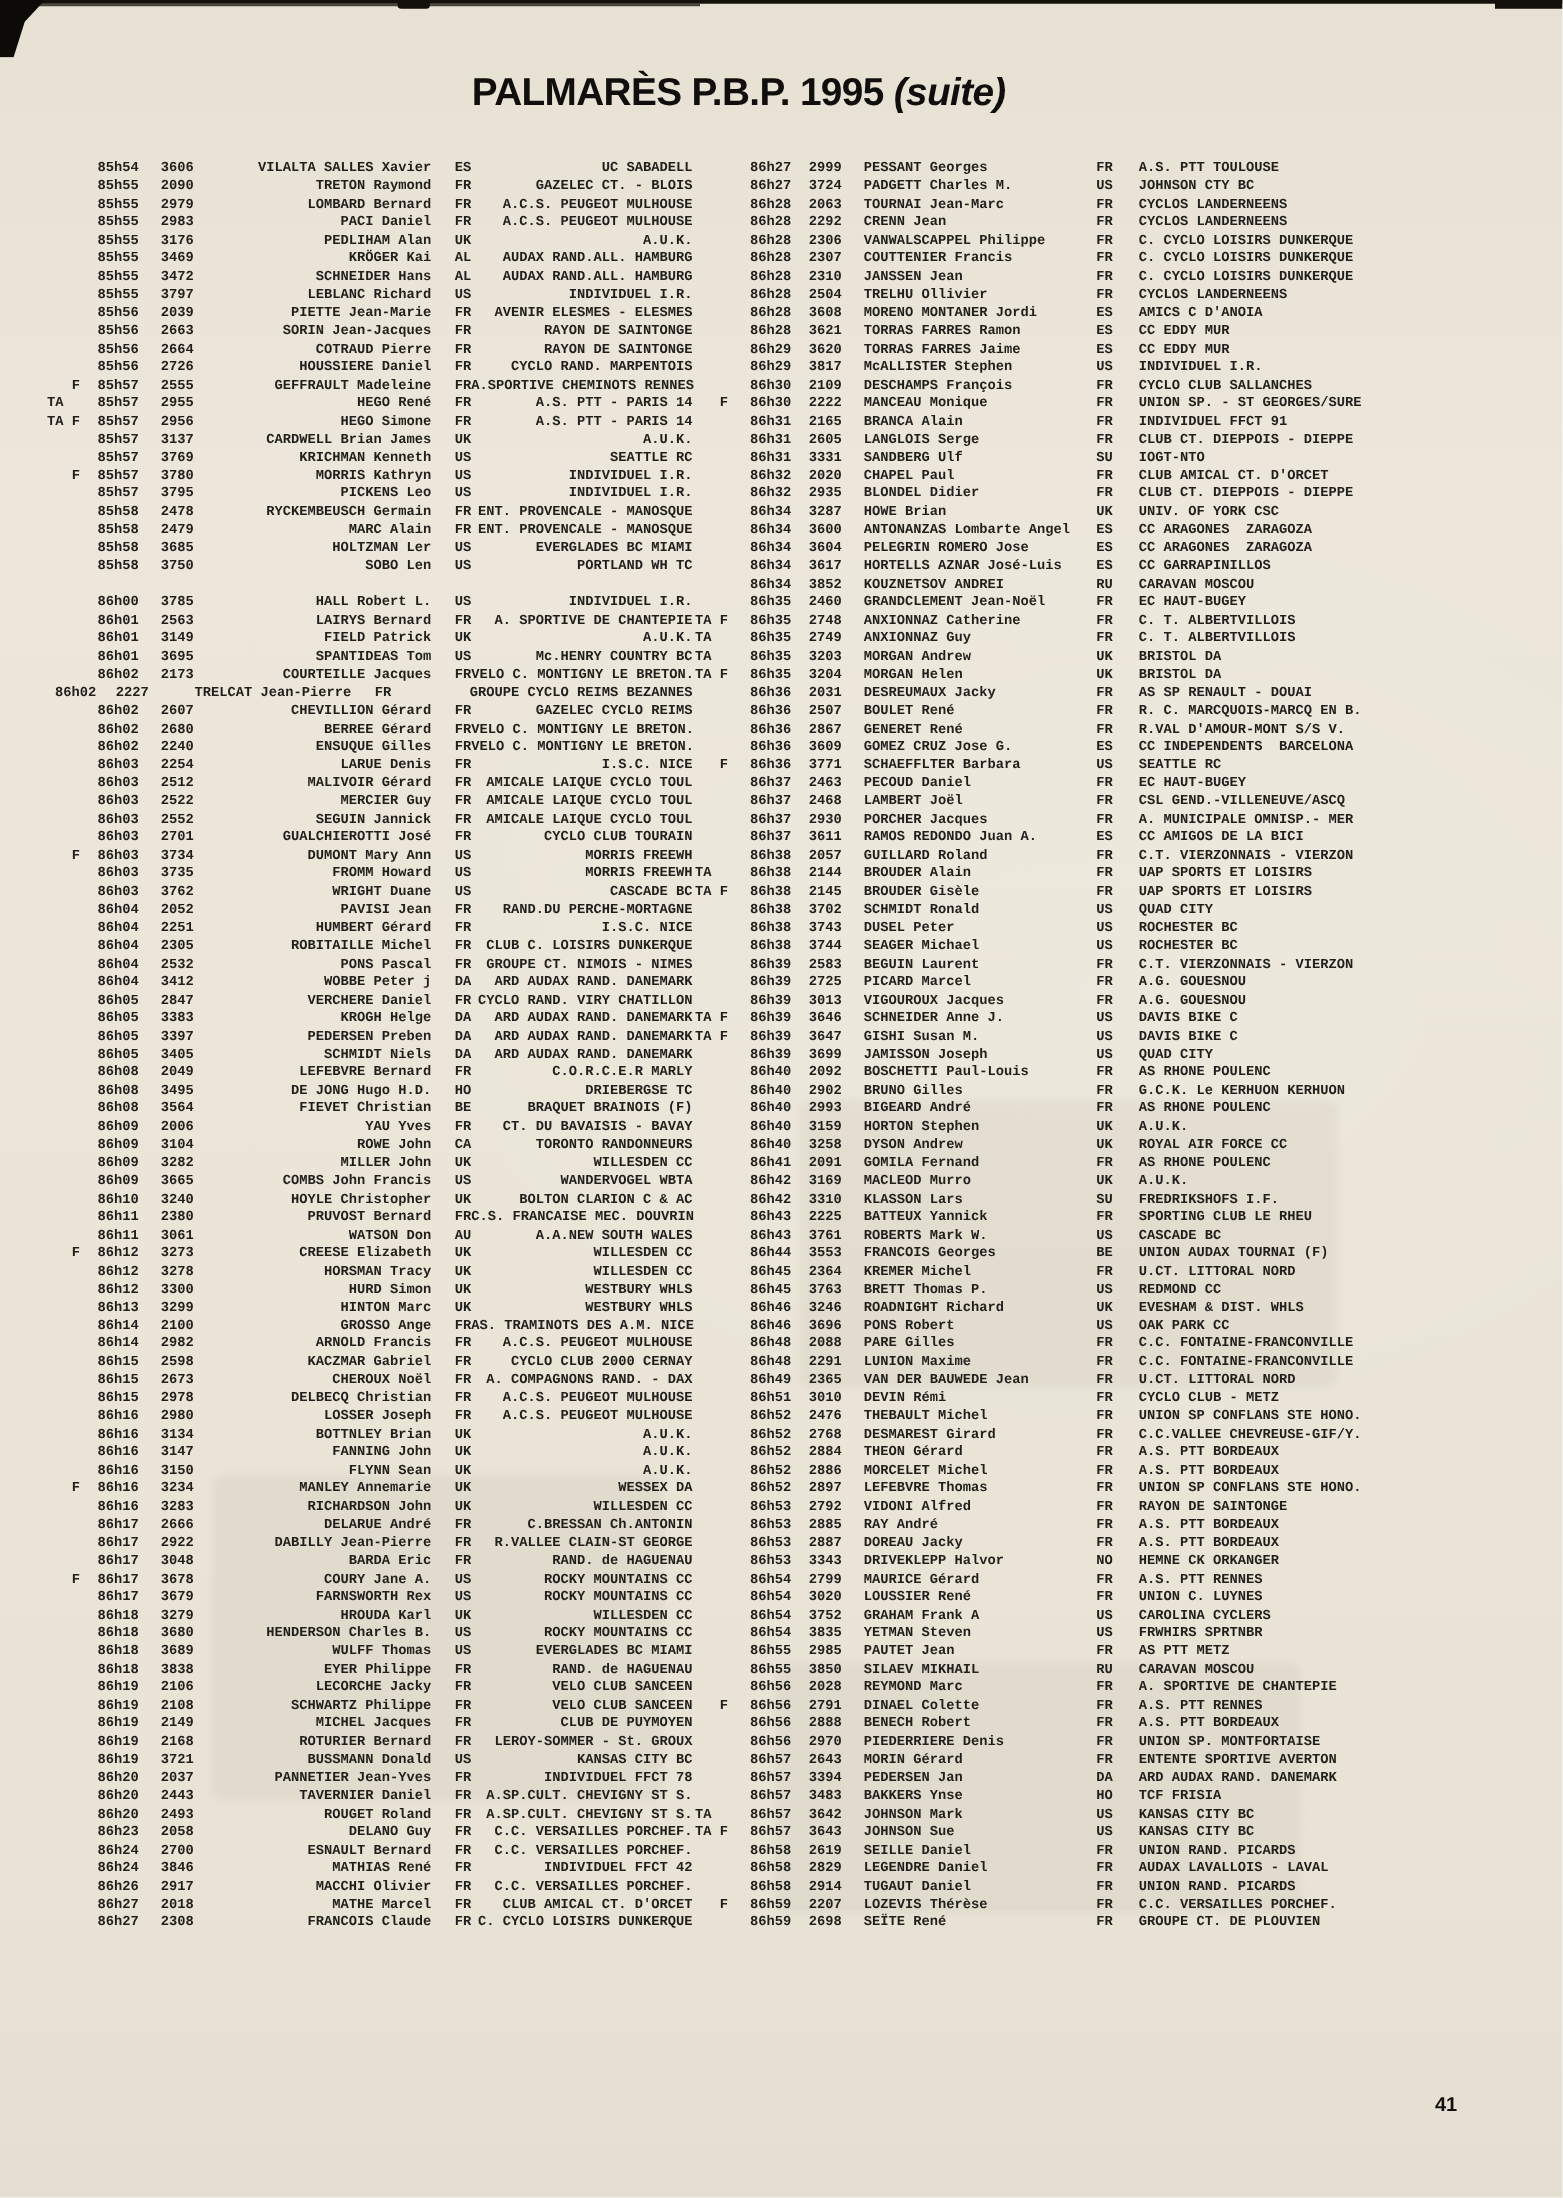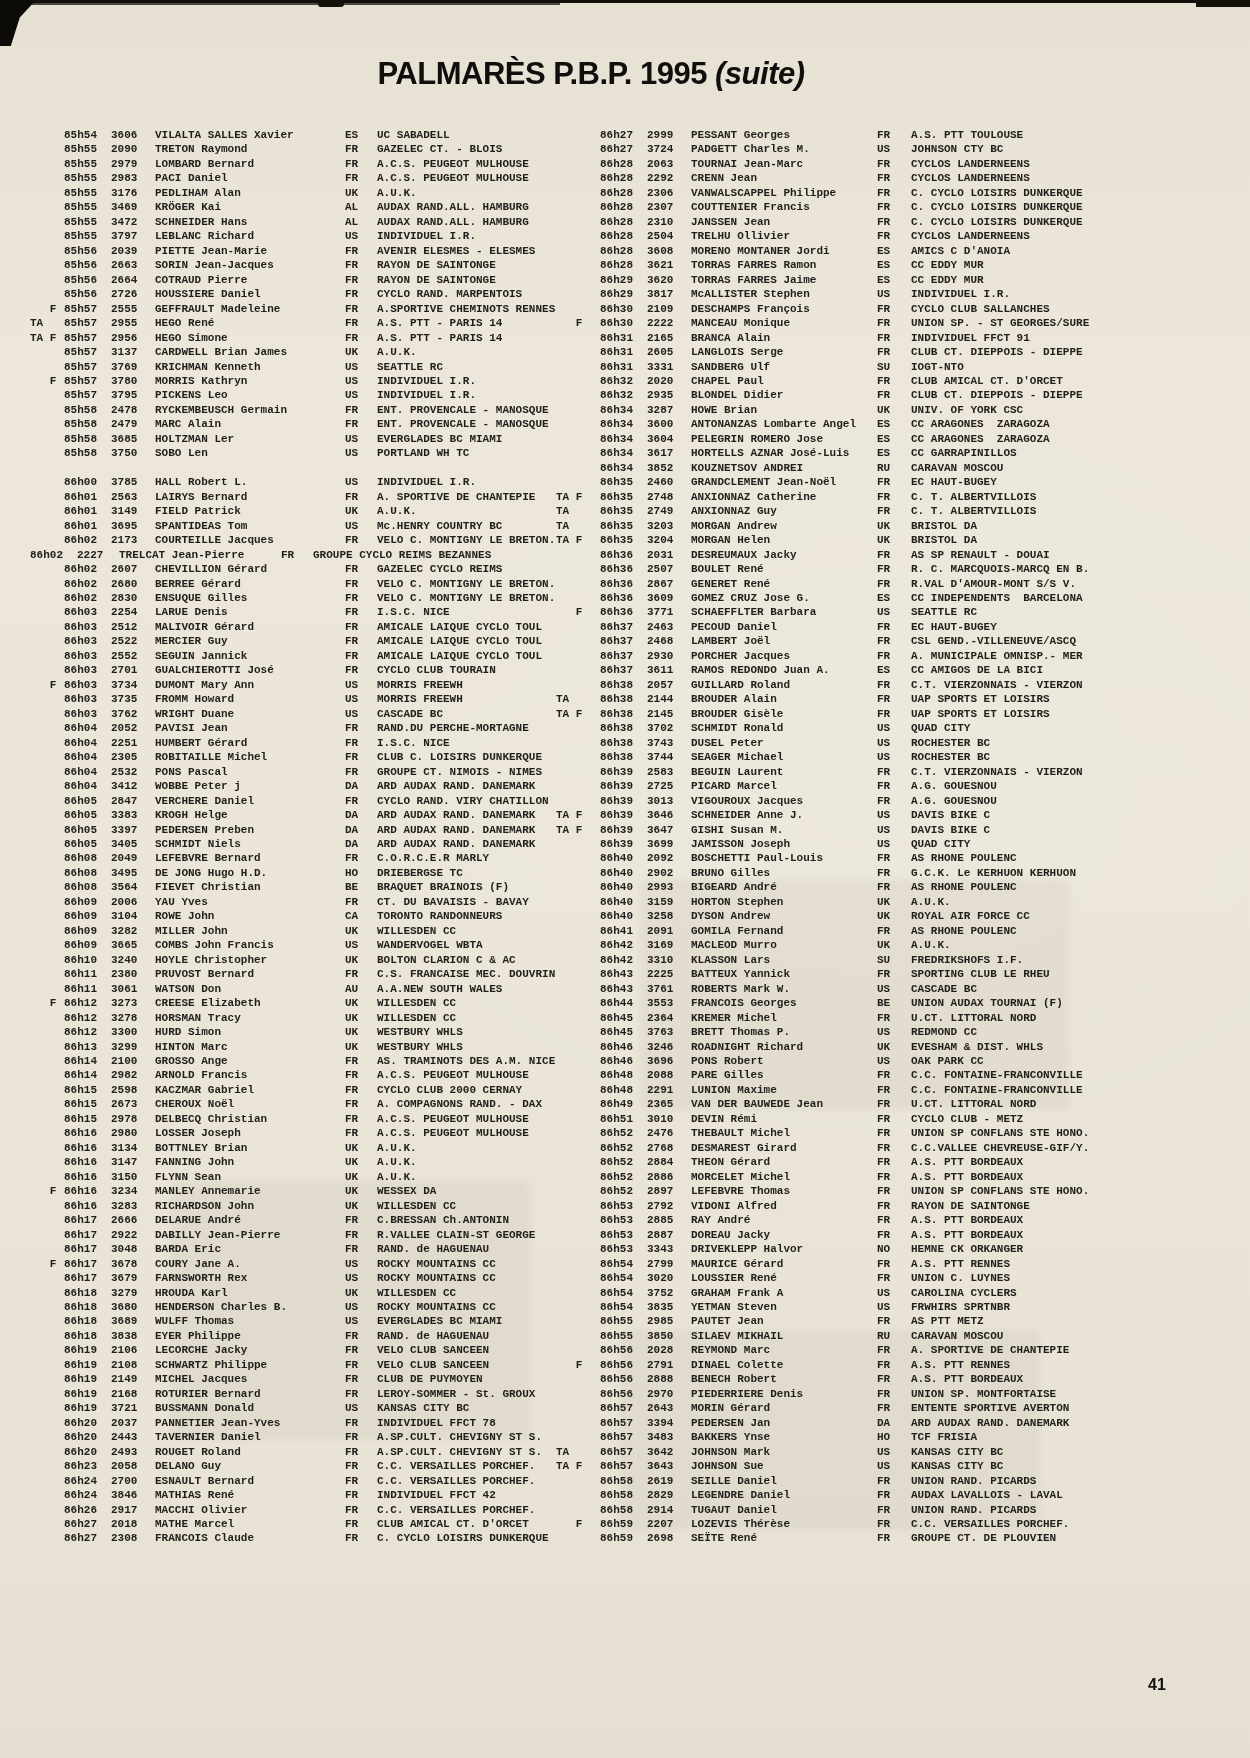--- a/index.html
+++ b/index.html
@@ -22,21 +22,21 @@
   .s1{left:640px;top:880px;width:430px;height:230px;}
   .s2{left:170px;top:1180px;width:360px;height:260px;}
   .s3{left:620px;top:1330px;width:420px;height:200px;}
 
   .title-wrap{position:absolute;top:56px;left:0;width:1092px;text-align:center;
     font-family:"Liberation Sans","DejaVu Sans",sans-serif;font-weight:bold;
     font-size:31px;letter-spacing:-0.5px;color:#100f0d;white-space:pre;margin-left:45px;}
   .title-suffix{font-style:italic;}
 
   .col{position:absolute;top:128px;}
-  .col-left{left:30px;width:524px;}
+  .col-left{left:30px;width:524px;text-align:right;}
   .col-right{left:556px;width:584px;}
 
   .row{display:grid;height:14.47px;line-height:14.47px;align-items:center;
        font-size:11px;font-weight:bold;white-space:pre;color:#201f1b;}
   .col-left  .row{grid-template-columns:34px 47px 44px 190px 32px auto;}
   .col-right .row{grid-template-columns:44px 47px 44px 186px 34px auto;}
   .col-left  .row.outdent{grid-template-columns:0px 47px 42px 162px 32px auto;}
   .row.gap{visibility:hidden;}
   .cell{overflow:visible;}
 
@@ -84,21 +84,21 @@
     <div class="row"><span class="cell"></span><span class="cell">85h58</span><span class="cell">3750</span><span class="cell">SOBO Len</span><span class="cell">US</span><span class="cell">PORTLAND WH TC</span></div>
     <div class="row gap"></div>
     <div class="row"><span class="cell"></span><span class="cell">86h00</span><span class="cell">3785</span><span class="cell">HALL Robert L.</span><span class="cell">US</span><span class="cell">INDIVIDUEL I.R.</span></div>
     <div class="row"><span class="cell"></span><span class="cell">86h01</span><span class="cell">2563</span><span class="cell">LAIRYS Bernard</span><span class="cell">FR</span><span class="cell">A. SPORTIVE DE CHANTEPIE</span></div>
     <div class="row"><span class="cell"></span><span class="cell">86h01</span><span class="cell">3149</span><span class="cell">FIELD Patrick</span><span class="cell">UK</span><span class="cell">A.U.K.</span></div>
     <div class="row"><span class="cell"></span><span class="cell">86h01</span><span class="cell">3695</span><span class="cell">SPANTIDEAS Tom</span><span class="cell">US</span><span class="cell">Mc.HENRY COUNTRY BC</span></div>
     <div class="row"><span class="cell"></span><span class="cell">86h02</span><span class="cell">2173</span><span class="cell">COURTEILLE Jacques</span><span class="cell">FR</span><span class="cell">VELO C. MONTIGNY LE BRETON.</span></div>
     <div class="row outdent"><span class="cell"></span><span class="cell">86h02</span><span class="cell">2227</span><span class="cell">TRELCAT Jean-Pierre</span><span class="cell">FR</span><span class="cell">GROUPE CYCLO REIMS BEZANNES</span></div>
     <div class="row"><span class="cell"></span><span class="cell">86h02</span><span class="cell">2607</span><span class="cell">CHEVILLION Gérard</span><span class="cell">FR</span><span class="cell">GAZELEC CYCLO REIMS</span></div>
     <div class="row"><span class="cell"></span><span class="cell">86h02</span><span class="cell">2680</span><span class="cell">BERREE Gérard</span><span class="cell">FR</span><span class="cell">VELO C. MONTIGNY LE BRETON.</span></div>
-    <div class="row"><span class="cell"></span><span class="cell">86h02</span><span class="cell">2830</span><span class="cell">ENSUQUE Gilles</span><span class="cell">FR</span><span class="cell">VELO C. MONTIGNY LE BRETON.</span></div>
+    <div class="row"><span class="cell"></span><span class="cell">86h02</span><span class="cell">2240</span><span class="cell">ENSUQUE Gilles</span><span class="cell">FR</span><span class="cell">VELO C. MONTIGNY LE BRETON.</span></div>
     <div class="row"><span class="cell"></span><span class="cell">86h03</span><span class="cell">2254</span><span class="cell">LARUE Denis</span><span class="cell">FR</span><span class="cell">I.S.C. NICE</span></div>
     <div class="row"><span class="cell"></span><span class="cell">86h03</span><span class="cell">2512</span><span class="cell">MALIVOIR Gérard</span><span class="cell">FR</span><span class="cell">AMICALE LAIQUE CYCLO TOUL</span></div>
     <div class="row"><span class="cell"></span><span class="cell">86h03</span><span class="cell">2522</span><span class="cell">MERCIER Guy</span><span class="cell">FR</span><span class="cell">AMICALE LAIQUE CYCLO TOUL</span></div>
     <div class="row"><span class="cell"></span><span class="cell">86h03</span><span class="cell">2552</span><span class="cell">SEGUIN Jannick</span><span class="cell">FR</span><span class="cell">AMICALE LAIQUE CYCLO TOUL</span></div>
     <div class="row"><span class="cell"></span><span class="cell">86h03</span><span class="cell">2701</span><span class="cell">GUALCHIEROTTI José</span><span class="cell">FR</span><span class="cell">CYCLO CLUB TOURAIN</span></div>
     <div class="row"><span class="cell">   F</span><span class="cell">86h03</span><span class="cell">3734</span><span class="cell">DUMONT Mary Ann</span><span class="cell">US</span><span class="cell">MORRIS FREEWH</span></div>
     <div class="row"><span class="cell"></span><span class="cell">86h03</span><span class="cell">3735</span><span class="cell">FROMM Howard</span><span class="cell">US</span><span class="cell">MORRIS FREEWH</span></div>
     <div class="row"><span class="cell"></span><span class="cell">86h03</span><span class="cell">3762</span><span class="cell">WRIGHT Duane</span><span class="cell">US</span><span class="cell">CASCADE BC</span></div>
     <div class="row"><span class="cell"></span><span class="cell">86h04</span><span class="cell">2052</span><span class="cell">PAVISI Jean</span><span class="cell">FR</span><span class="cell">RAND.DU PERCHE-MORTAGNE</span></div>
     <div class="row"><span class="cell"></span><span class="cell">86h04</span><span class="cell">2251</span><span class="cell">HUMBERT Gérard</span><span class="cell">FR</span><span class="cell">I.S.C. NICE</span></div>

